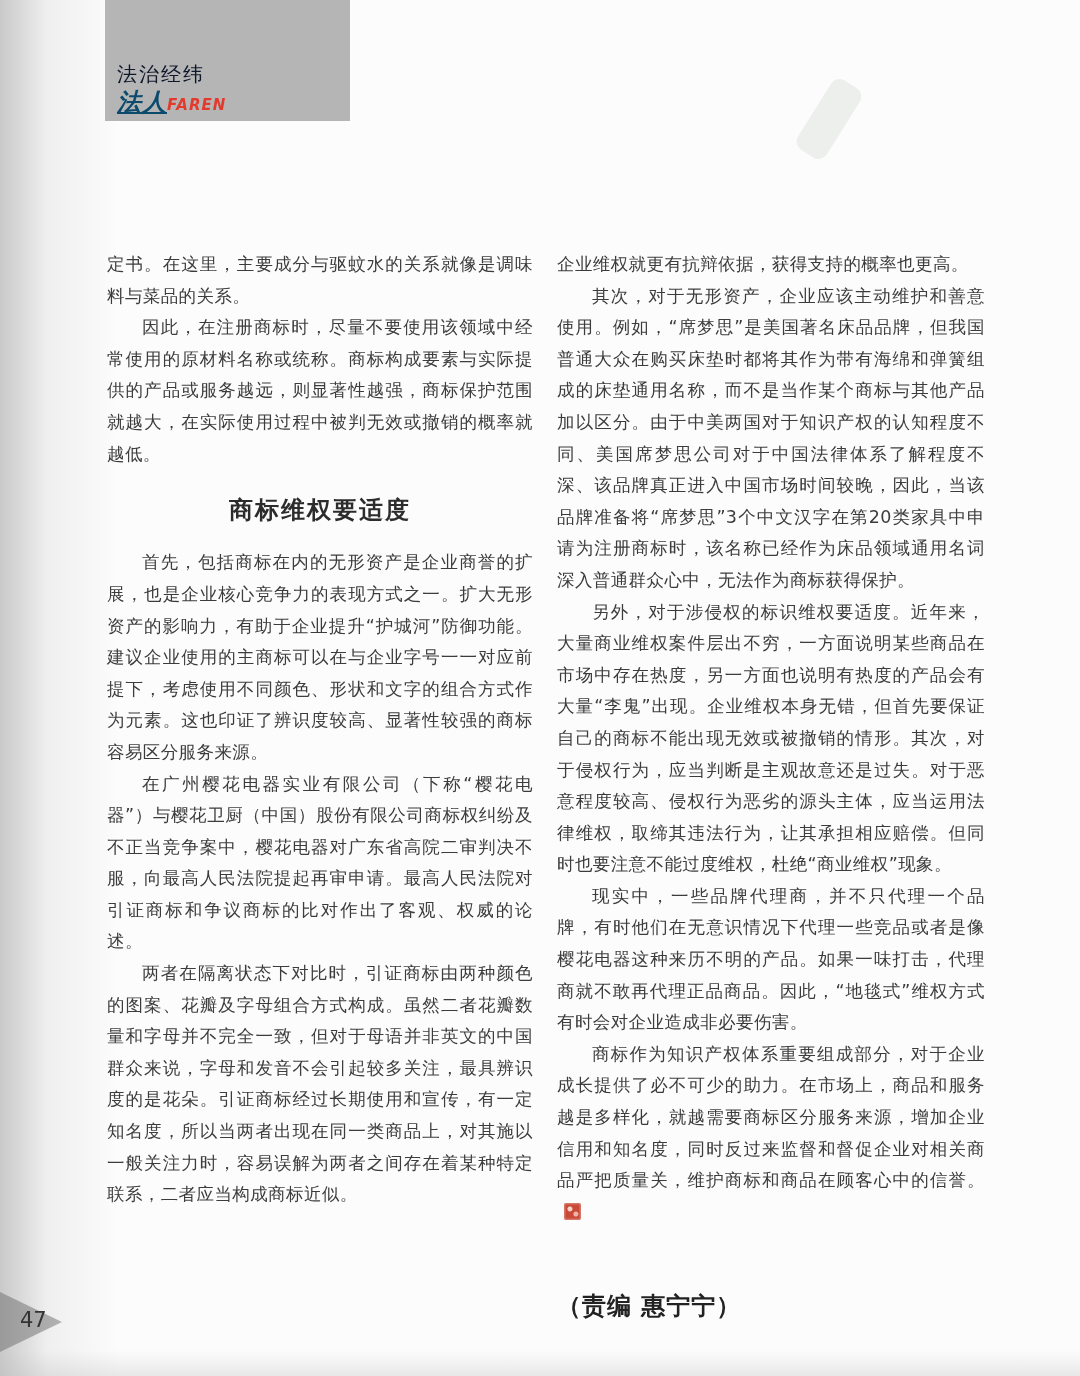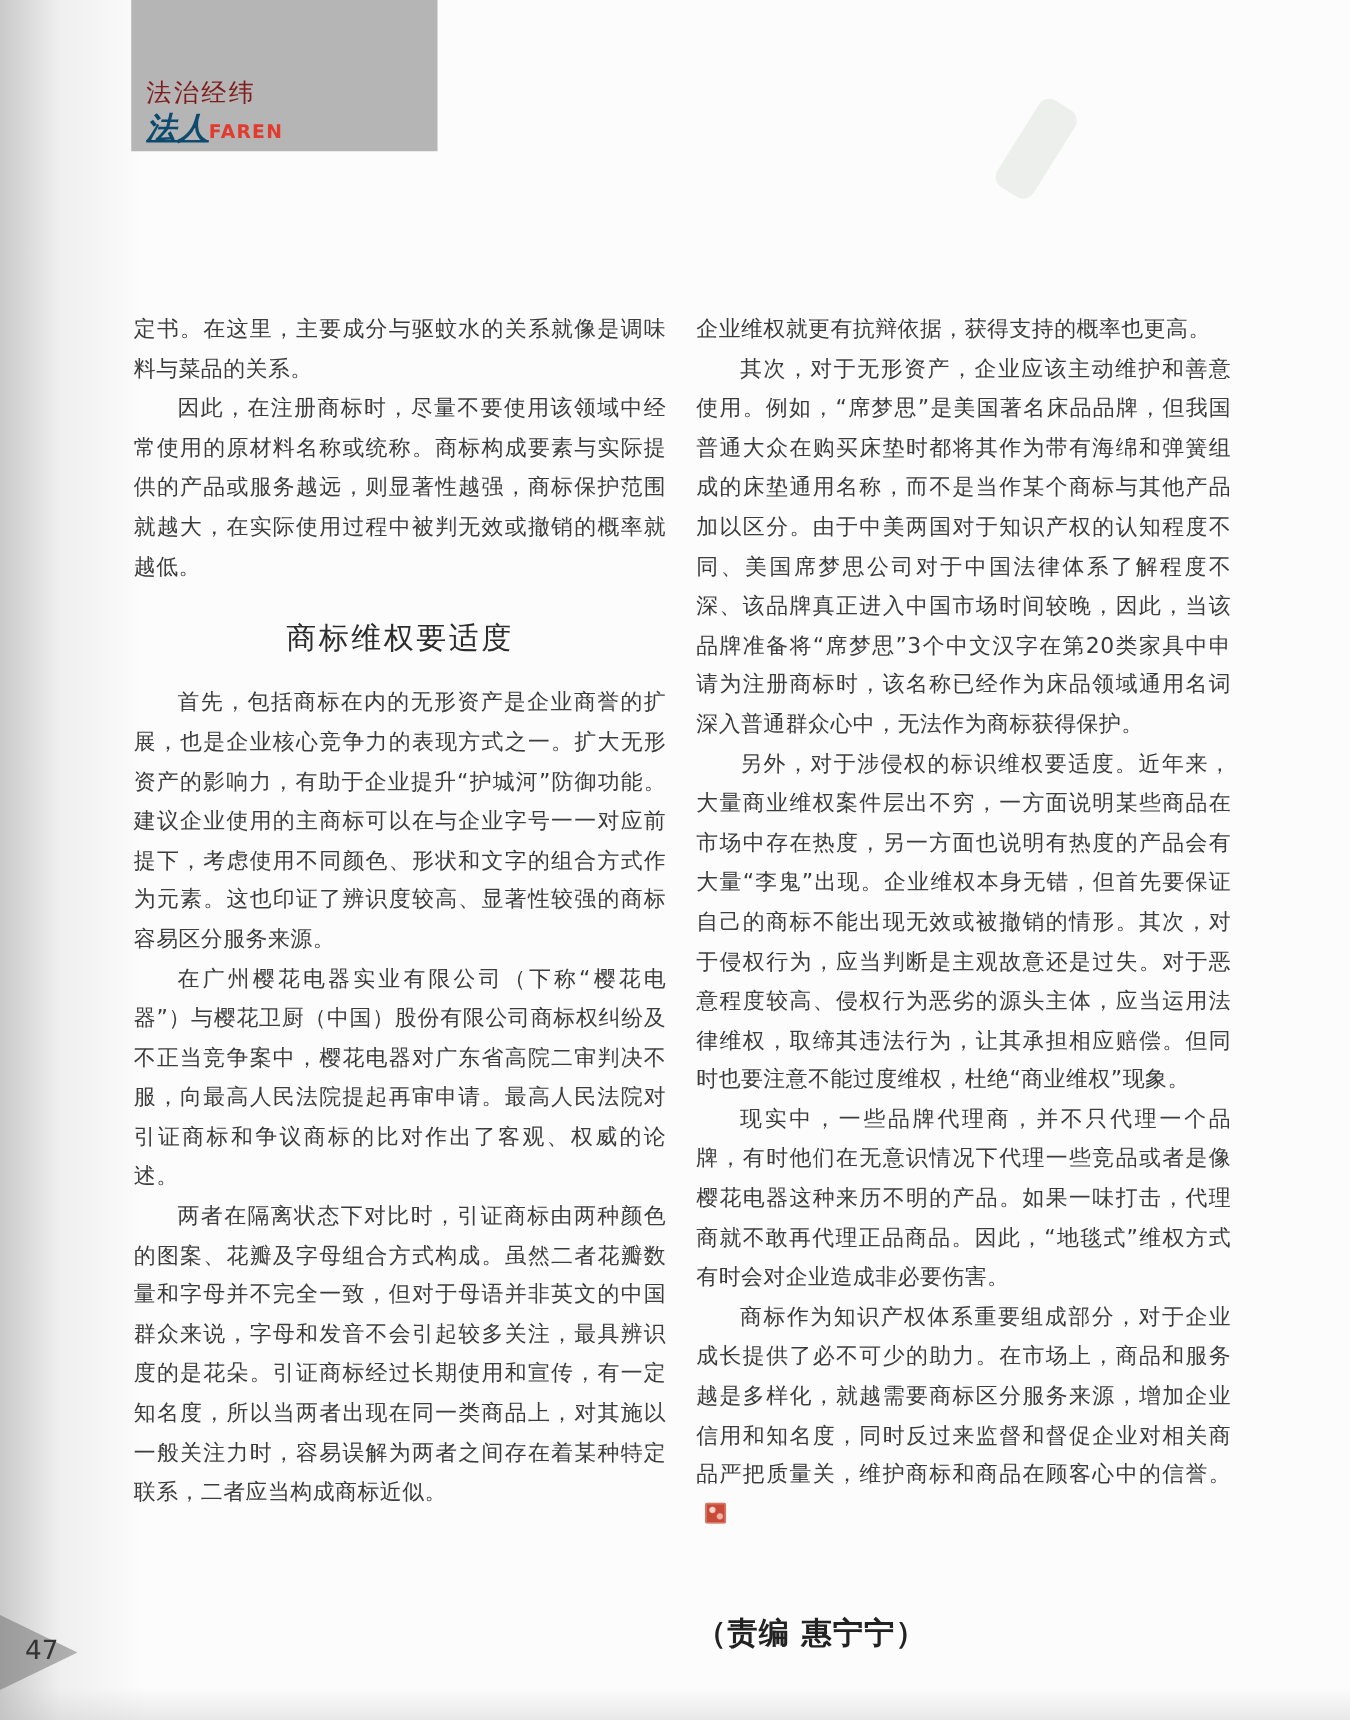--- a/index.html
+++ b/index.html
@@ -52,40 +52,41 @@
     width: 245px; height: 121px;
     background: #b5b5b5;
     box-sizing: border-box;
     padding: 0 0 6px 12px;
     display: flex;
     flex-direction: column;
     justify-content: flex-end;
   }
   .section-label {
     font-size: 20px;
-    color: #7f1d1d;
+    color: #0f172a;
     letter-spacing: 2px;
     line-height: 1.2;
   }
   .logo-line {
     line-height: 1.1;
     margin-top: 3px;
     white-space: nowrap;
   }
   .logo-cn {
     font-size: 24px;
     font-weight: bold;
     font-style: italic;
     color: #0c4a6e;
     letter-spacing: 1px;
     text-decoration: underline;
   }
   .logo-en {
     font-size: 15px;
     font-weight: bold;
+    font-style: italic;
     color: #e23b2e;
     letter-spacing: 1px;
   }
   
   .col {
     position: absolute;
     top: 249px;
     text-align: justify;
     font-size: 17.5px;
     line-height: 31.6px;
@@ -96,21 +97,21 @@
   .col-right { left: 557px; width: 428px; }
   .para {
     margin: 0;
     text-indent: 2em;
   }
   .para.no-indent { text-indent: 0; }
   .heading {
     margin: 25px 0 21px 0;
     text-align: center;
     font-size: 24px;
-    font-weight: normal;
+    font-weight: bold;
     color: #2c2c2c;
     letter-spacing: 2px;
     text-indent: 0;
     line-height: 1.3;
   }
   
   .seal {
     display: inline-block;
     width: 17px; height: 17px;
     margin-left: 7px;

